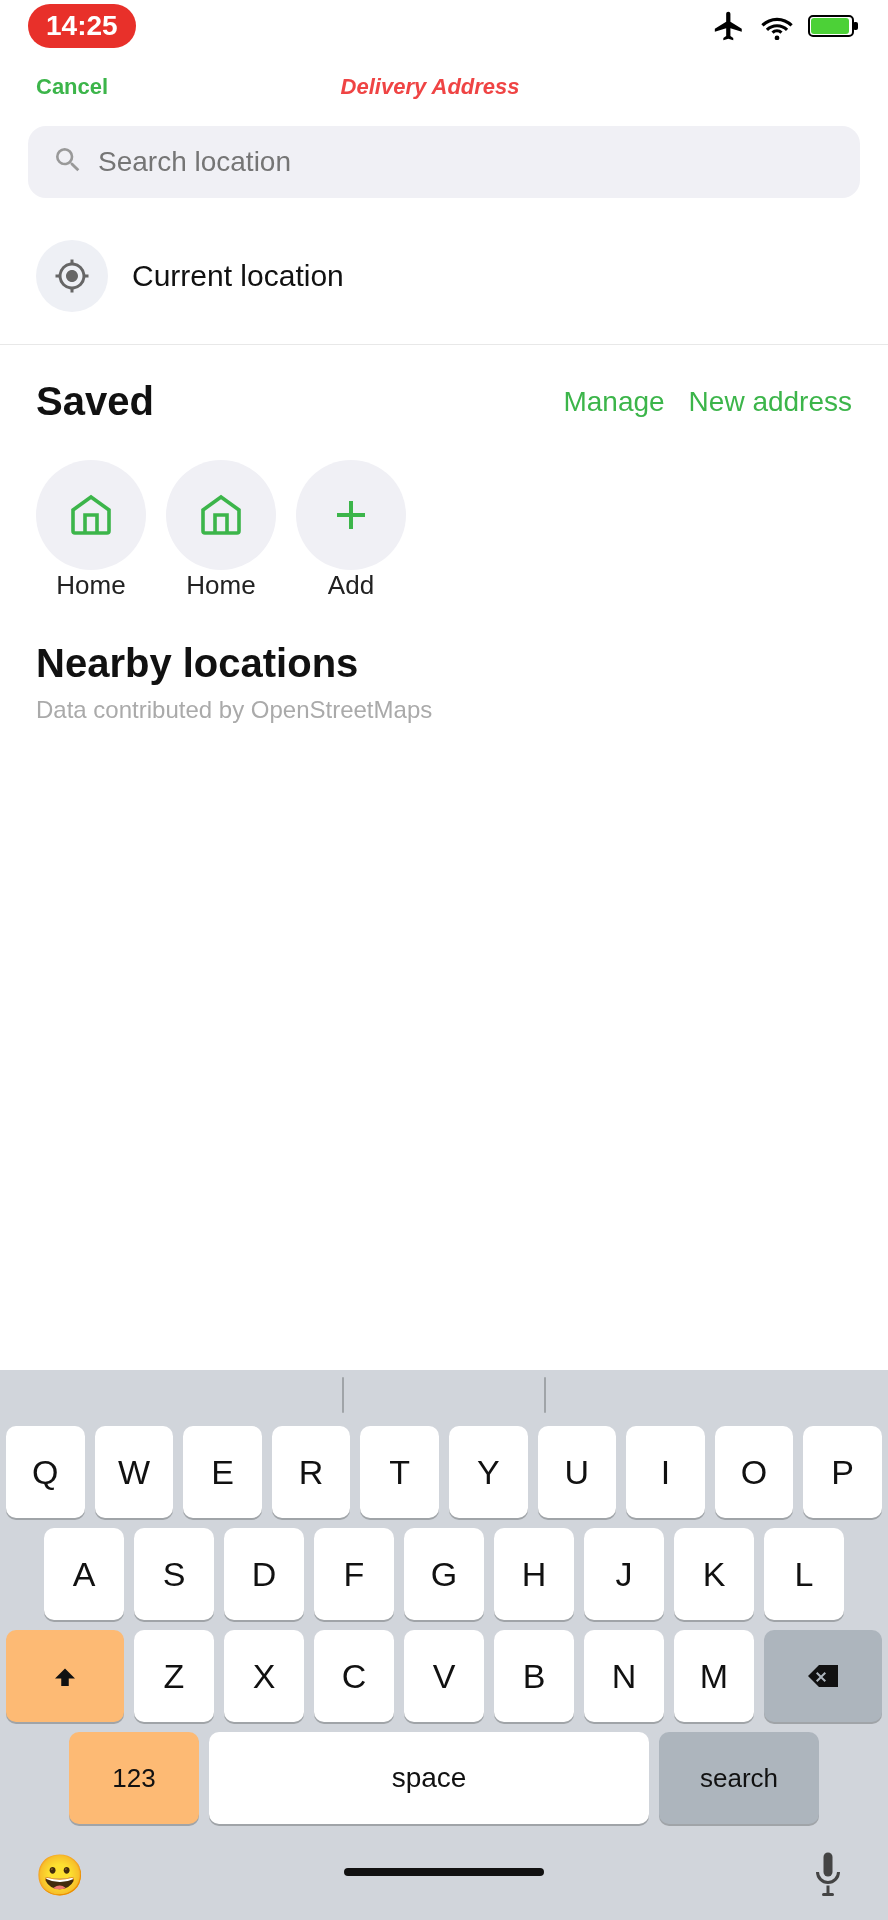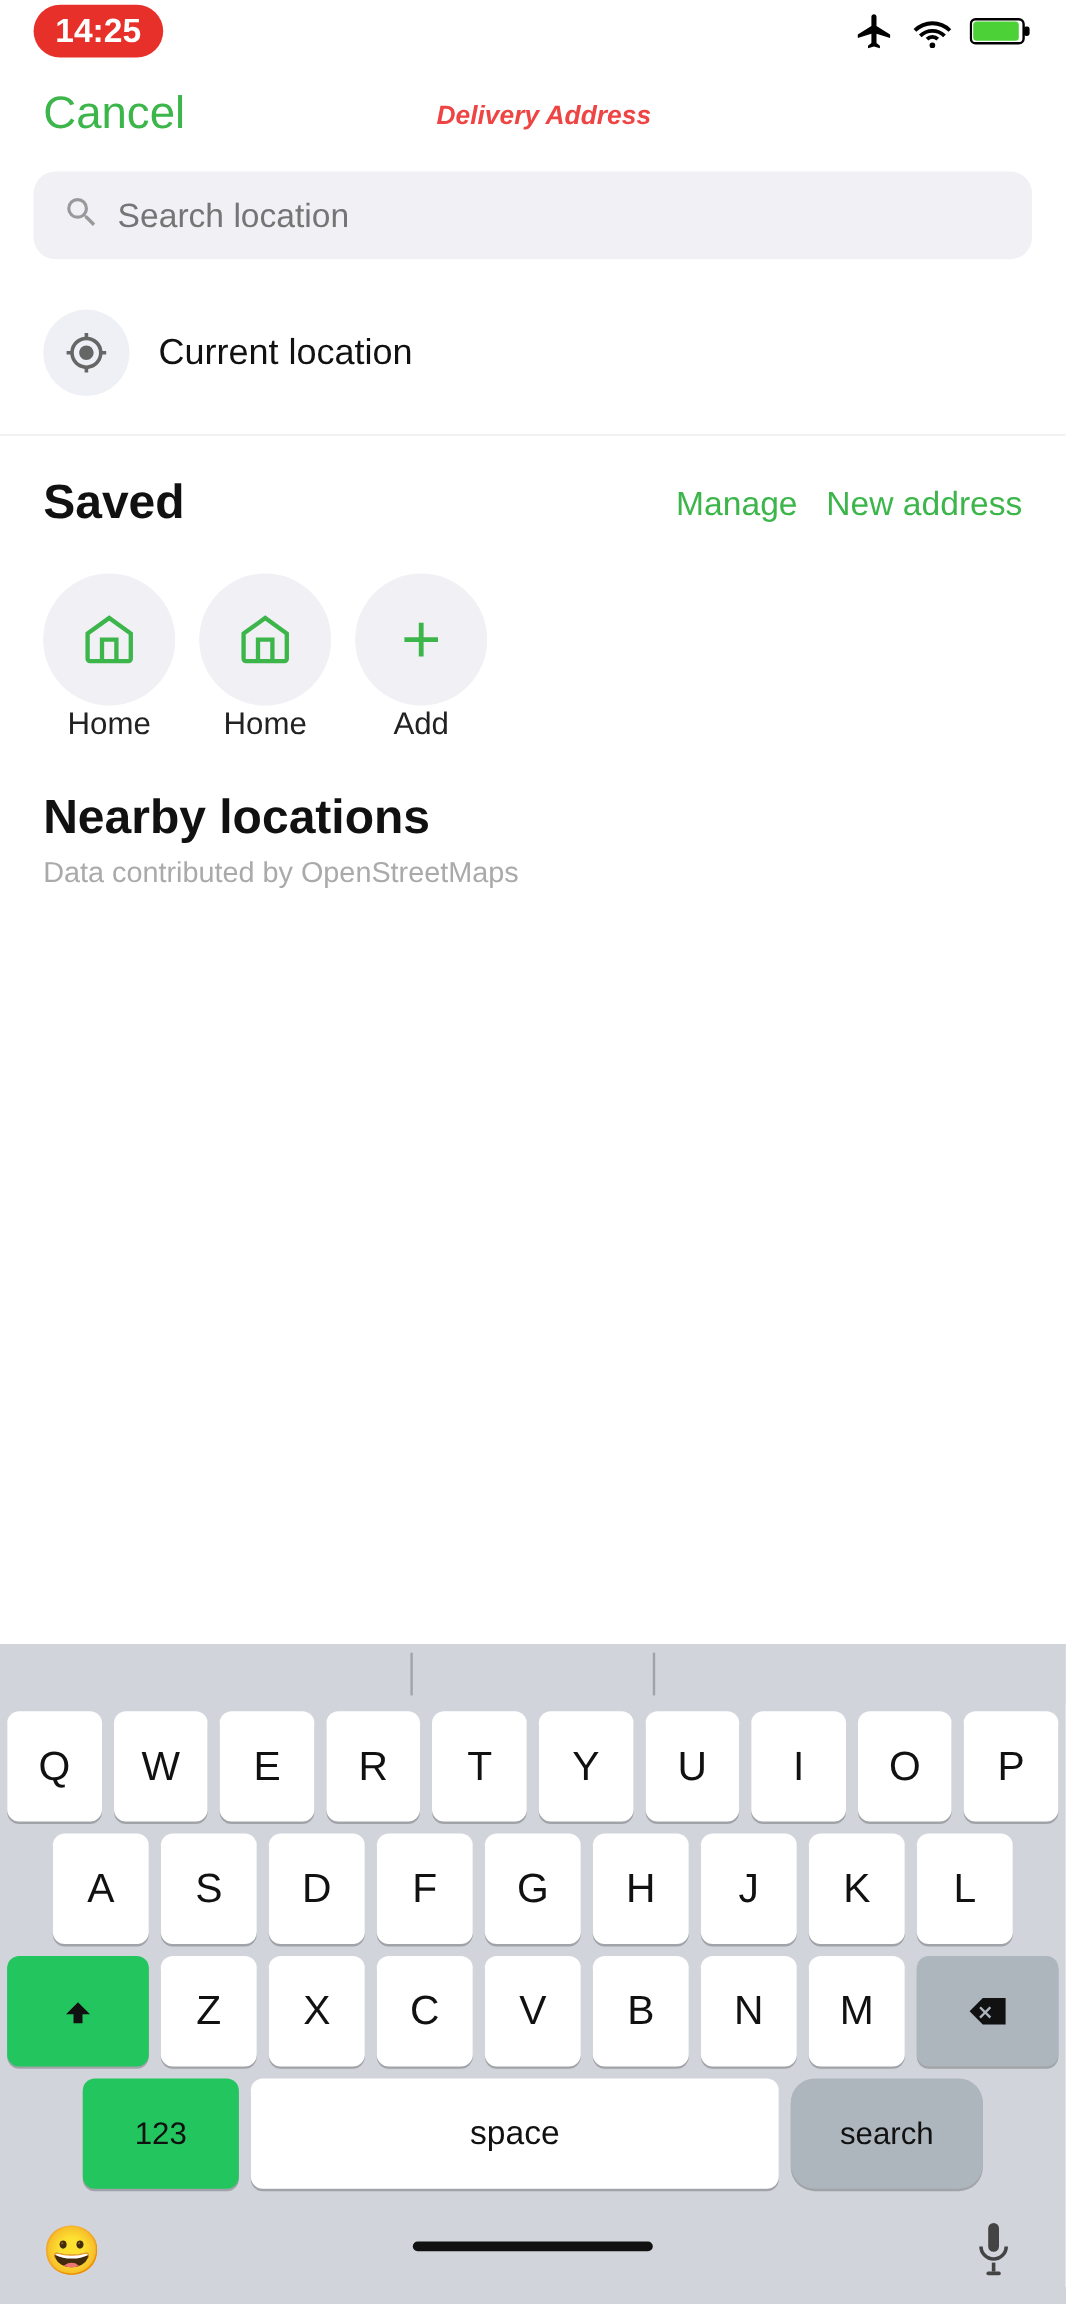--- a/index.html
+++ b/index.html
@@ -39,22 +39,22 @@
 
     
     .header {
       display: flex;
       justify-content: space-between;
       align-items: center;
       padding: 16px 36px 18px 36px;
     }
     .cancel-btn {
       color: #3cb54a;
-      font-size: 38px;
-      font-weight: 400;
+      font-size: 22px;
+      font-weight: 700;
       background: none;
       border: none;
       cursor: pointer;
     }
     .header-title {
       font-size: 22px;
       font-weight: 700;
       color: #ef4444;
       font-style: italic;
     }
@@ -226,21 +226,21 @@
       font-size: 34px;
       font-weight: 400;
       color: #111;
       cursor: pointer;
       box-shadow: 0 2px 0 #a0a4a8;
       flex: 1;
       max-width: 80px;
       user-select: none;
     }
     .key.dark {
-      background: #22c55e;
+      background: #fdba74;
       color: #111;
     }
     .key.wide {
       min-width: 110px;
       max-width: 130px;
       font-size: 26px;
     }
     .key.space-key {
       min-width: 340px;
       max-width: 440px;
@@ -433,21 +433,21 @@
       <div class="key dark wide backspace-key">
         <svg width="34" height="26" viewBox="0 0 34 26" fill="#111">
           <path d="M13 2L2 13l11 11h19V2H13zm7 15.41L18.59 19 15 15.41 11.41 19 10 17.59 13.59 14 10 10.41 11.41 9 15 12.59 18.59 9 20 10.41 16.41 14 20 17.41z"></path>
         </svg>
       </div>
     </div>
 
     <div class="key-row">
       <div class="key dark wide" style="font-size:26px;">123</div>
       <div class="key space-key" style="font-size:28px;">space</div>
-      <div class="key search-key" style="font-size:26px;border-radius:20px;">search</div>
+      <div class="key search-key" style="font-size:26px;">search</div>
     </div>
   </div>
 
   <div class="keyboard-bottom">
     <div class="emoji-key">😀</div>
     <div class="home-indicator"></div>
     <div class="mic-key">
       <svg width="36" height="46" viewBox="0 0 24 30" fill="#444">
         <rect x="9" y="0" width="6" height="16" rx="3"></rect>
         <path d="M4 13a8 8 0 0 0 16 0h-2a6 6 0 0 1-12 0H4z"></path>

